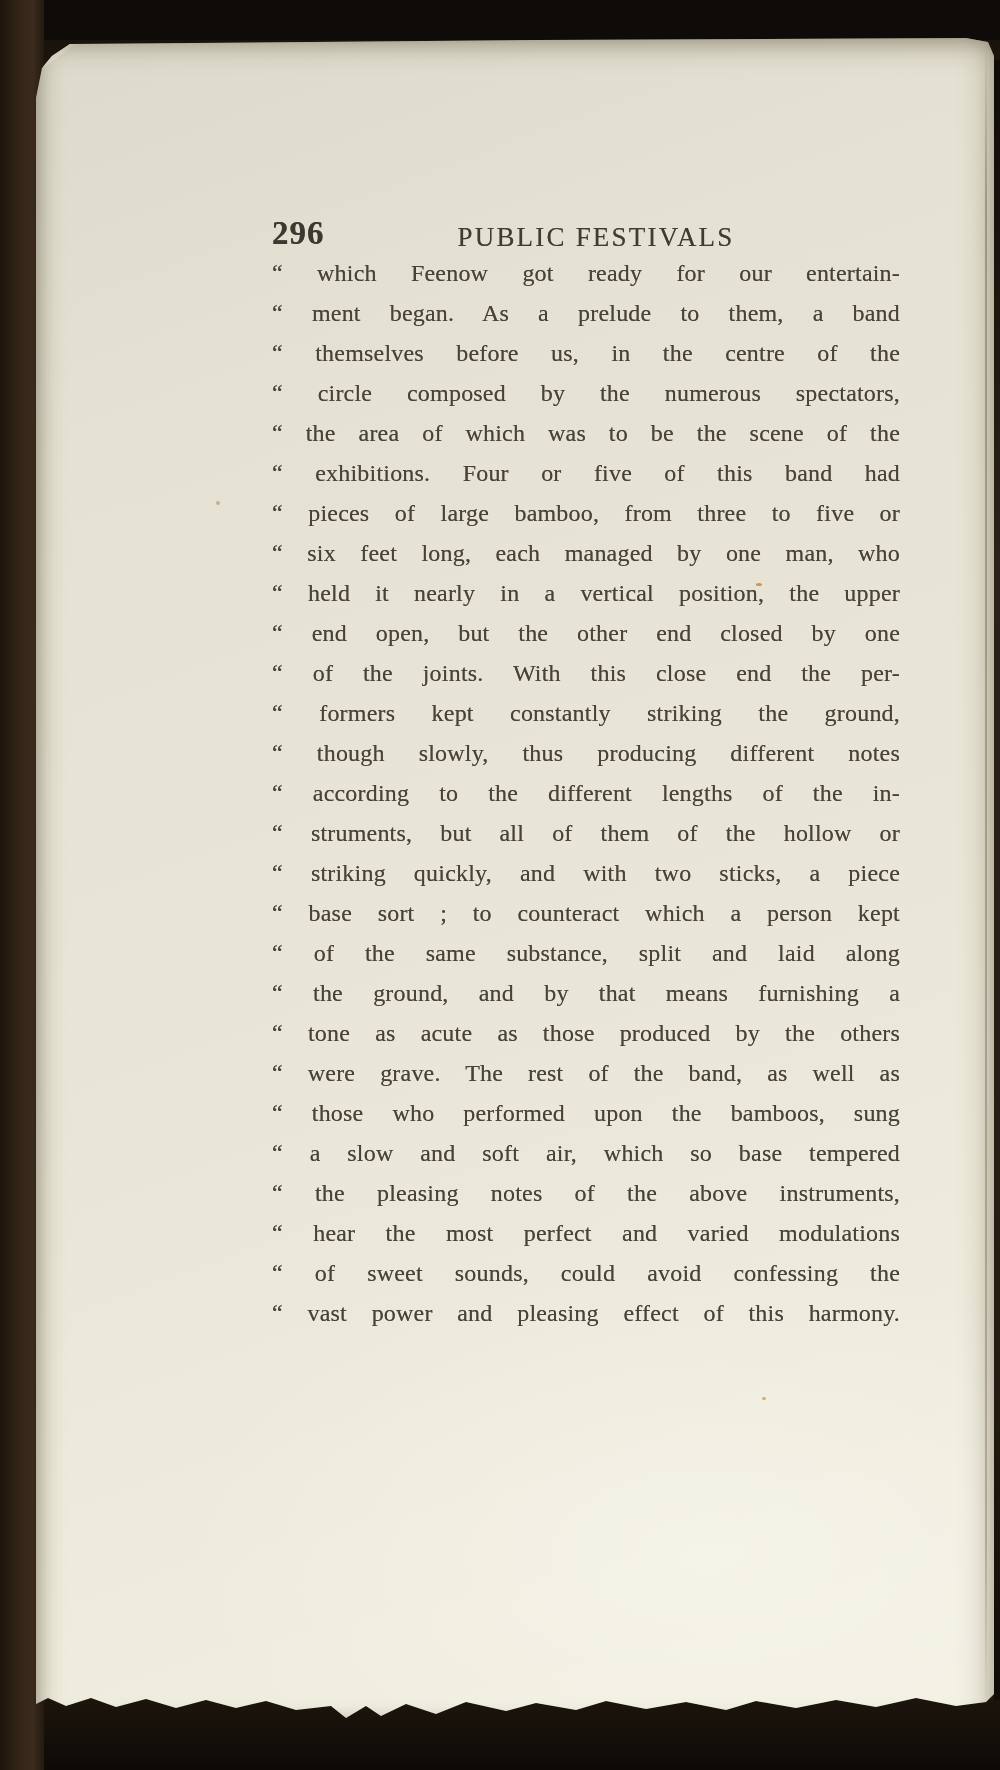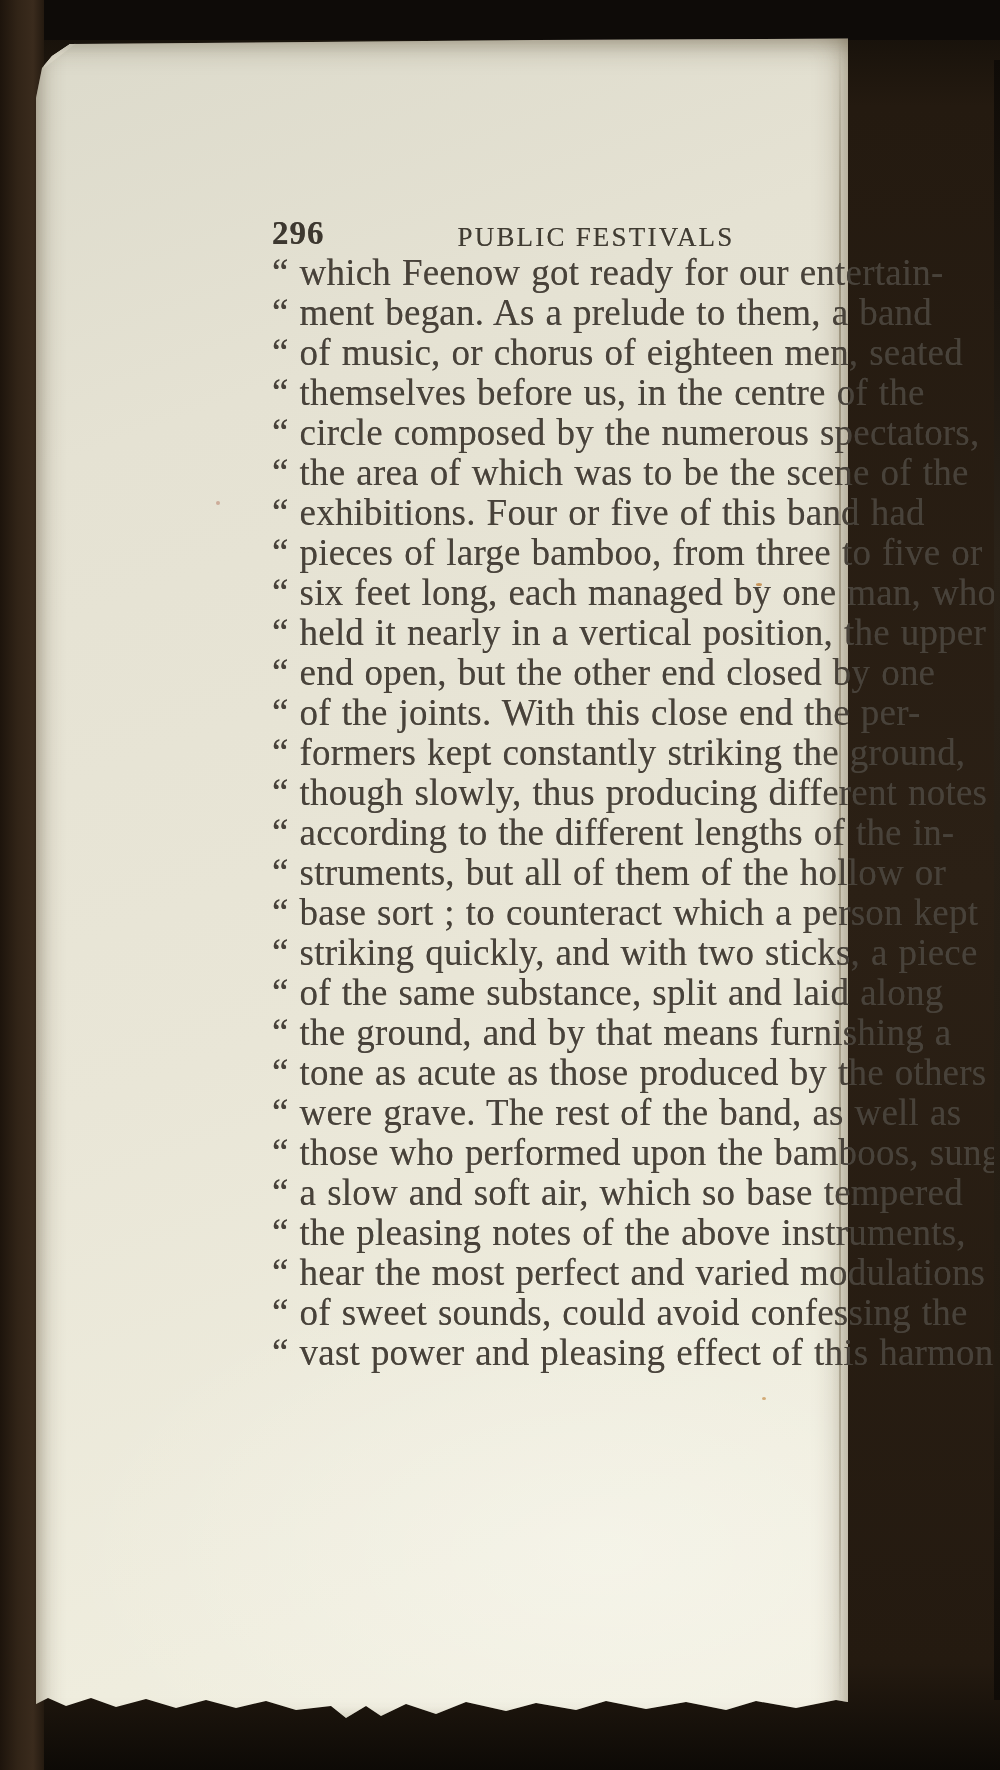--- a/index.html
+++ b/index.html
@@ -13,21 +13,21 @@
     background:linear-gradient(90deg,#1d140c 0%,#312417 40%,#3a2b1d 75%,#241a10 100%);
   }
   .backdrop-top{
     position:absolute;left:0;top:0;width:100%;height:40px;background:#0e0b08;
   }
   .fore-edge{
     position:absolute;left:994px;top:60px;width:6px;height:1640px;
     background:linear-gradient(180deg,#0f0b07,#2a2218 30%,#241c12 80%,#0f0b07);
   }
   .paper{
-    position:absolute;left:36px;top:38px;width:812px;height:1684px;
+    position:absolute;left:36px;top:38px;width:958px;height:1684px;
     background:
       radial-gradient(ellipse 900px 500px at 70% 90%, rgba(255,255,250,0.35), rgba(255,255,250,0) 60%),
       linear-gradient(160deg,#dcdacb 0%,#e5e2d3 22%,#e9e6d7 55%,#efedde 85%,#f2f0e2 100%);
     clip-path:polygon(
       16px 18px,34px 6px,500px 2px,930px 0px,952px 4px,958px 18px,
       958px 1656px,950px 1664px,
       920px 1668px,880px 1660px,840px 1669px,800px 1662px,760px 1670px,
       720px 1663px,690px 1672px,650px 1664px,610px 1671px,570px 1663px,
       540px 1672px,500px 1665px,470px 1673px,430px 1664px,400px 1676px,
       370px 1666px,345px 1678px,330px 1668px,310px 1680px,295px 1668px,
@@ -63,21 +63,21 @@
     font-size:33px;font-weight:bold;color:#3d3830;letter-spacing:1px;
     text-shadow:0 0 0.6px rgba(61,56,48,0.7);
   }
   .runtitle{
     position:absolute;left:560px;top:184px;transform:translateX(-50%);
     font-size:27px;font-weight:normal;color:#413c33;letter-spacing:2.2px;white-space:nowrap;
     text-shadow:0 0 0.6px rgba(65,60,51,0.6);
   }
   .bodytext{
     position:absolute;left:236px;top:215px;width:628px;
-    font-size:37px;line-height:40px;color:#48423a;
+    font-size:24px;line-height:40px;color:#48423a;
     letter-spacing:0.2px;word-spacing:1.5px;
     text-shadow:0 0 0.5px rgba(72,66,58,0.65);
   }
   .line{
     height:40px;white-space:nowrap;
     text-align:justify;text-align-last:justify;
   }
 </style>
 </head>
 <body>
@@ -94,36 +94,35 @@
     <div class="speck s1"></div>
     <div class="speck s2"></div>
     <div class="speck s3"></div>
 
     <div class="pagenum">296</div>
     <div class="runtitle">PUBLIC FESTIVALS</div>
 
     <div class="bodytext">
       <div class="line">“ which Feenow got ready for our entertain-</div>
       <div class="line">“ ment began.  As a prelude to them, a band</div>
-      <div class="line">“ of music, or chorus of eighteen men, seated</div>
       <div class="line">“ themselves before us, in the centre of the</div>
       <div class="line">“ circle composed by the numerous spectators,</div>
       <div class="line">“ the area of which was to be the scene of the</div>
       <div class="line">“ exhibitions.  Four or five of this band had</div>
       <div class="line">“ pieces of large bamboo, from three to five or</div>
       <div class="line">“ six feet long, each managed by one man, who</div>
       <div class="line">“ held it nearly in a vertical position, the upper</div>
       <div class="line">“ end open, but the other end closed by one</div>
       <div class="line">“ of the joints.  With this close end the per-</div>
       <div class="line">“ formers kept constantly striking the ground,</div>
       <div class="line">“ though slowly, thus producing different notes</div>
       <div class="line">“ according to the different lengths of the in-</div>
       <div class="line">“ struments, but all of them of the hollow or</div>
+      <div class="line">“ striking quickly, and with two sticks, a piece</div>
       <div class="line">“ base sort ; to counteract which a person kept</div>
-      <div class="line">“ striking quickly, and with two sticks, a piece</div>
       <div class="line">“ of the same substance, split and laid along</div>
       <div class="line">“ the ground, and by that means furnishing a</div>
       <div class="line">“ tone as acute as those produced by the others</div>
       <div class="line">“ were grave.  The rest of the band, as well as</div>
       <div class="line">“ those who performed upon the bamboos, sung</div>
       <div class="line">“ a slow and soft air, which so base tempered</div>
       <div class="line">“ the pleasing notes of the above instruments,</div>
       <div class="line">“ hear the most perfect and varied modulations</div>
       <div class="line">“ of sweet sounds, could avoid confessing the</div>
       <div class="line">“ vast power and pleasing effect of this harmony.</div>

